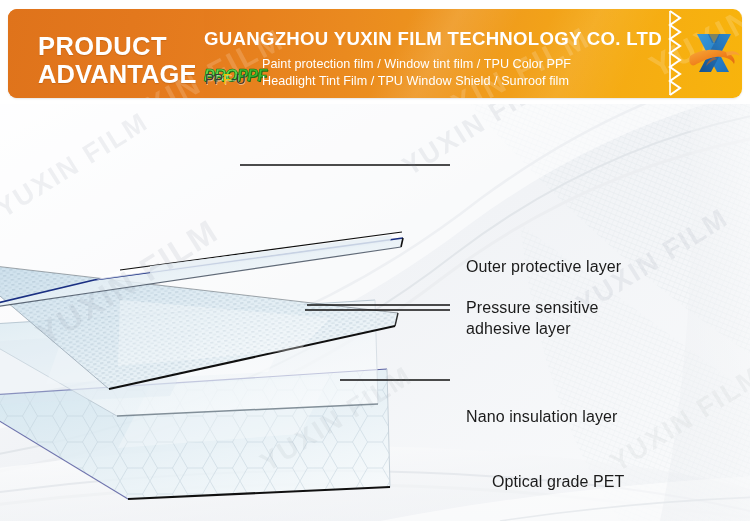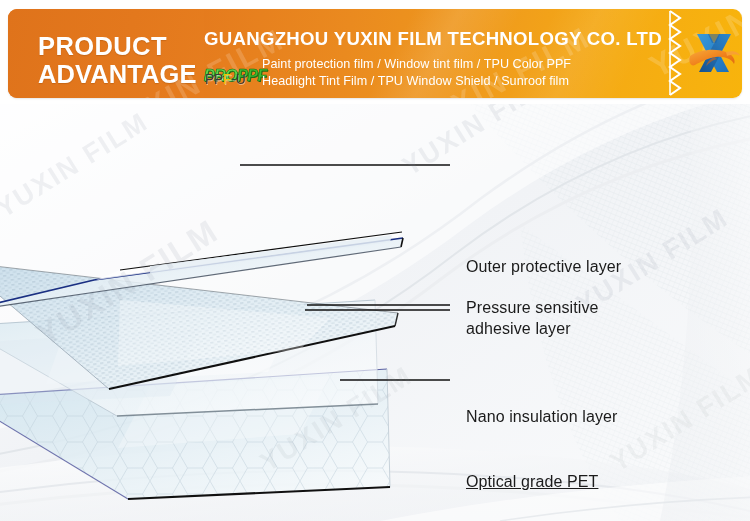--- a/index.html
+++ b/index.html
@@ -124,21 +124,21 @@
   .leaders { position:absolute; left:0; top:0; width:750px; height:417px; }
   .label {
     position:absolute; color:#1b1b1b;
     font-size:16px; line-height:20px; font-weight:400;
     letter-spacing:.1px; white-space:nowrap;
   }
   .label.two-line { line-height:20.5px; white-space:normal; width:190px; }
   .lbl1 { left:466px; top:153px; }
   .lbl2 { left:466px; top:194px; }
   .lbl3 { left:466px; top:303px; }
-  .lbl4 { left:466px; top:368px;text-decoration:underline; }
+  .lbl4 { left:492px; top:368px; }
 </style>
 </head>
 <body>
 
 <div class="canvas">
 
   <div class="banner">
 
     <div class="banner-left"></div>
 

